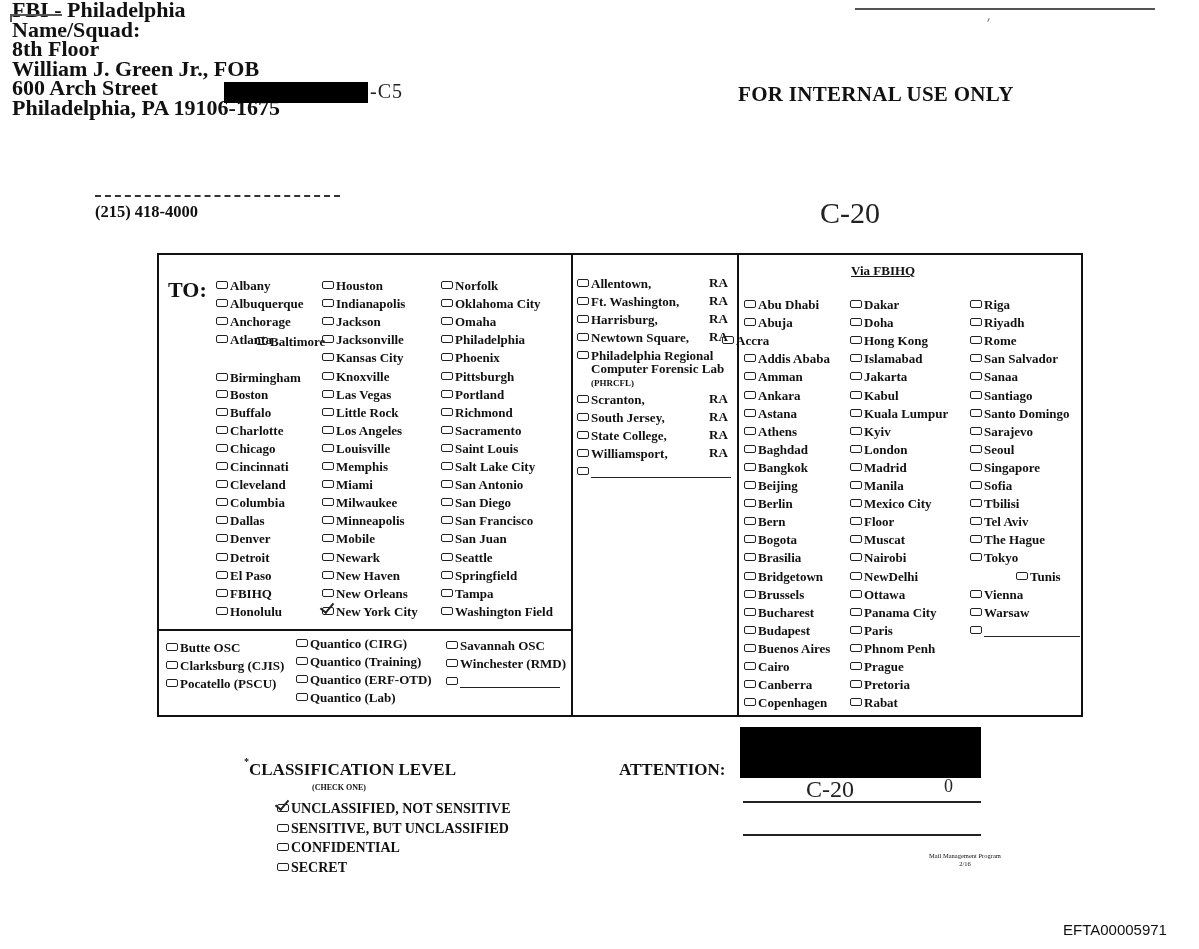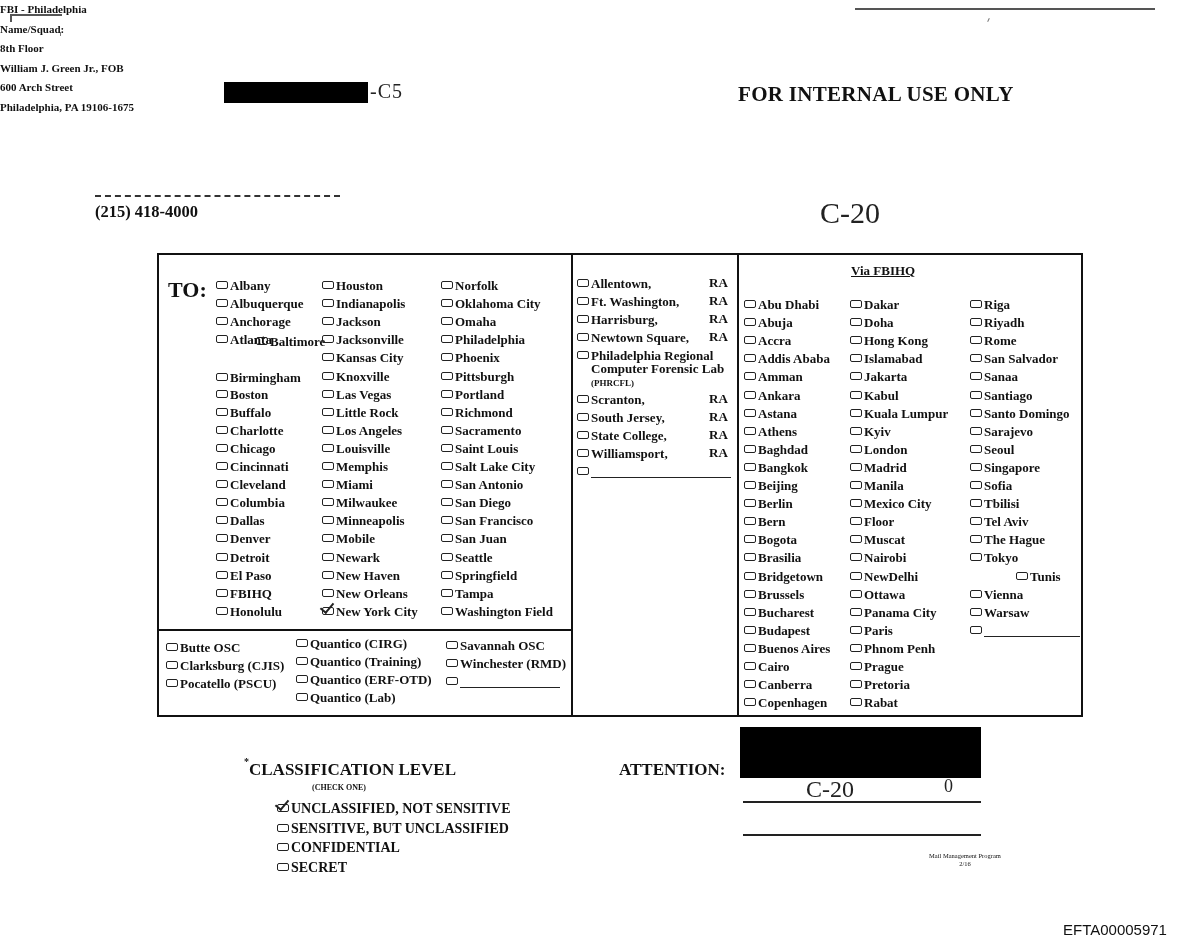--- a/index.html
+++ b/index.html
@@ -4,21 +4,21 @@
 <style>
   html, body { margin:0; padding:0; background:#ffffff; }
   body { width:1199px; height:949px; position:relative; overflow:hidden;
          font-family:"Liberation Serif","DejaVu Serif",serif; color:#111; }
 
   
   .scan-line { position:absolute; background:#555; height:2px; }
   .speck { position:absolute; background:#777; width:1px; height:4px; }
 
   
-  #address { left:95px; top:82px; font-size:11px; font-weight:bold; line-height:19.5px; }
+  #address { left:95px; top:82px; font-size:22px; font-weight:bold; line-height:19.5px;padding-left:12px; }
   #address .line { white-space:nowrap; }
   .redact { background:#000; display:inline-block; }
   #name-redact { position:absolute; left:224px; top:82px; width:144px; height:21px; }
   .handwrite { font-family:Liberation Serif, serif; font-weight:normal; color:#222; }
   #squad-suffix { position:absolute; left:370px; top:80px; font-size:20px; letter-spacing:1px; }
   #addr-rule { position:absolute; left:95px; top:195px; width:245px; border-top:2px dashed #333; }
   #phone { position:absolute; left:95px; top:202px; font-size:16.5px; font-weight:bold; }
 
   #internal { position:absolute; left:738px; top:82px; font-size:21px; font-weight:bold; letter-spacing:0.3px; }
   #hand-c20 { position:absolute; left:820px; top:196px; font-size:30px; }
@@ -188,21 +188,21 @@
     <div class="item" style="left: 418px; top: 154.1px;"><span class="cb"></span><span>South Jersey,</span></div>
     <div class="ra" style="top: 154.1px; right: auto; left: 550px;">RA</div>
     <div class="item" style="left: 418px; top: 172.2px;"><span class="cb"></span><span>State College,</span></div>
     <div class="ra" style="top: 172.2px; right: auto; left: 550px;">RA</div>
     <div class="item" style="left: 418px; top: 190.3px;"><span class="cb"></span><span>Williamsport,</span></div>
     <div class="ra" style="top: 190.3px; right: auto; left: 550px;">RA</div>
     <div class="item" style="left: 418px; top: 208.4px;"><span class="cb"></span><span></span></div>
     <div style="position: absolute; left: 432px; top: 222.4px; width: 140px; border-top: 1.5px solid rgb(34, 34, 34);"></div>
     <div class="item" style="left: 585px; top: 41px;"><span class="cb"></span><span>Abu Dhabi</span></div>
     <div class="item" style="left: 585px; top: 59.1px;"><span class="cb"></span><span>Abuja</span></div>
-    <div class="item" style="left: 585px; top: 77.2px;"><span class="cb"></span><span>Accra</span></div>
+    <div class="item" style="left: 563px; top: 77.2px;"><span class="cb"></span><span>Accra</span></div>
     <div class="item" style="left: 585px; top: 95.3px;"><span class="cb"></span><span>Addis Ababa</span></div>
     <div class="item" style="left: 585px; top: 113.4px;"><span class="cb"></span><span>Amman</span></div>
     <div class="item" style="left: 585px; top: 131.5px;"><span class="cb"></span><span>Ankara</span></div>
     <div class="item" style="left: 585px; top: 149.6px;"><span class="cb"></span><span>Astana</span></div>
     <div class="item" style="left: 585px; top: 167.7px;"><span class="cb"></span><span>Athens</span></div>
     <div class="item" style="left: 585px; top: 185.8px;"><span class="cb"></span><span>Baghdad</span></div>
     <div class="item" style="left: 585px; top: 203.9px;"><span class="cb"></span><span>Bangkok</span></div>
     <div class="item" style="left: 585px; top: 222px;"><span class="cb"></span><span>Beijing</span></div>
     <div class="item" style="left: 585px; top: 240.1px;"><span class="cb"></span><span>Berlin</span></div>
     <div class="item" style="left: 585px; top: 258.2px;"><span class="cb"></span><span>Bern</span></div>

